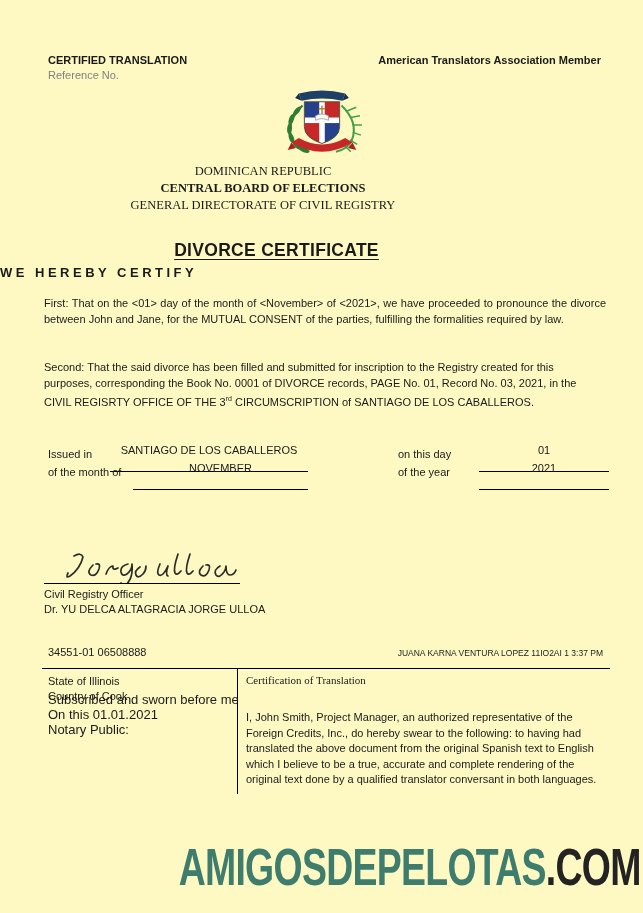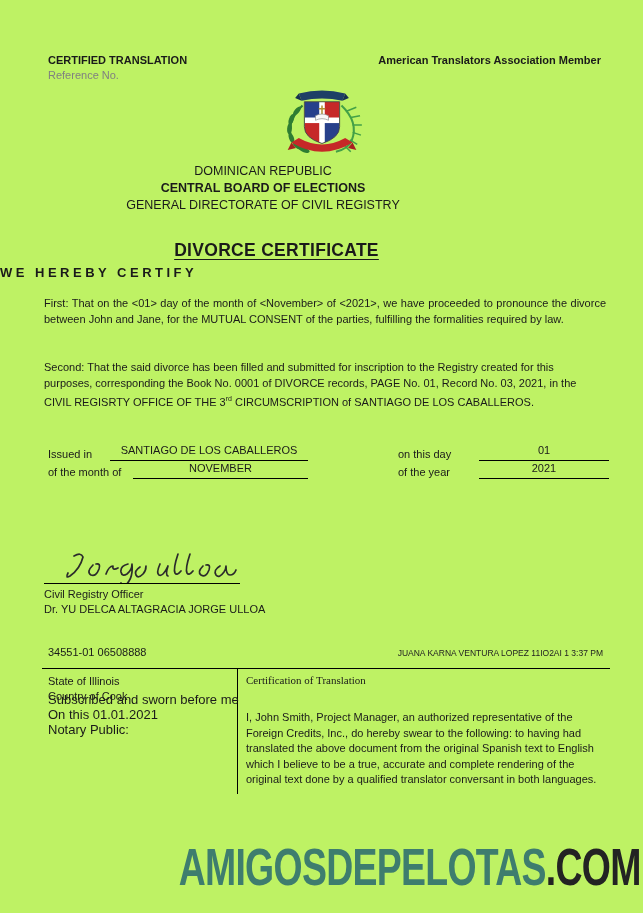--- a/index.html
+++ b/index.html
@@ -1,45 +1,45 @@
 <!DOCTYPE html>
 <html><head>
 <meta charset="utf-8">
 <style>
   * { margin:0; padding:0; box-sizing:border-box; }
   html,body { background:#ffffff; }
   body { font-family:"Liberation Sans", sans-serif; color:#1a1a1a; }
-  .page { position:relative; width:643px; height:913px; background:#bef264; overflow:hidden; }
+  .page { position:relative; width:643px; height:913px; background:#fef9c3; overflow:hidden; }
   .abs { position:absolute; }
   .bold { font-weight:bold; }
   .gray { color:#808080; }
   .t11 { font-size:11px; line-height:15px; }
 
   .hdr-left { left:48px; top:53px; }
   .hdr-right { right:42px; top:53px; text-align:right; }
 
   .emblem { left:271px; top:86px; }
 
-  .org-block { left:0; top:163px; width:526px; text-align:center; }
+  .org-block { left:0; top:163px; width:526px; text-align:center;font-family:Liberation Serif, serif; }
   .org-line1 { font-size:12.5px; line-height:17px; }
   .org-line2 { font-size:12.5px; line-height:17px; font-weight:bold; }
   .org-line3 { font-size:12.5px; line-height:17px; }
 
   .event-block { left:502px; top:179px; width:126px; text-align:center; font-size:8px; line-height:10.5px; color:#333; }
 
   .doc-title { left:0; top:240px; width:533px; text-align:center; font-size:17.5px; font-weight:bold; letter-spacing:0.3px;padding-left:20px; }
   .doc-title span { text-decoration:underline; text-underline-offset:3px; }
   .doc-subtitle { left:0; top:265px; width:643px; font-size:13px; font-weight:bold; letter-spacing:3.5px; }
 
   .para1 { left:44px; top:296px; width:562px; text-align:justify; font-size:11px; line-height:15.5px; }
   .para2 { left:44px; top:360px; width:548px; font-size:11px; line-height:15.5px; }
   sup { font-size:7px; vertical-align:super; }
 
   .issued-label { font-size:11px; }
-  .fill-cell { border-bottom:1px solid #000; text-align:center; font-size:11px; padding-bottom:4px; }
+  .fill-cell { border-bottom:1px solid #000; text-align:center; font-size:11px; padding-bottom:15px; }
 
   .sig-svg { left:48px; top:546px; }
   .sig-line { left:44px; top:583px; width:196px; border-top:1.5px solid #000; }
   .sig-name { left:44px; top:587px; font-size:11px; line-height:15px; }
 
   .docnum { left:48px; top:646px; font-size:11px; }
   .stamp { right:40px; top:648px; font-size:8.5px; color:#222; }
 
   .table-topline { left:42px; top:668px; width:568px; border-top:1.2px solid #000; }
   .table-vline { left:237px; top:668px; height:126px; border-left:1.2px solid #000; }

